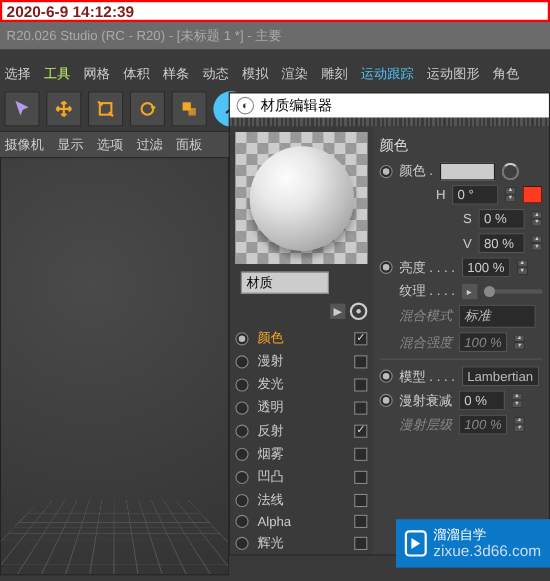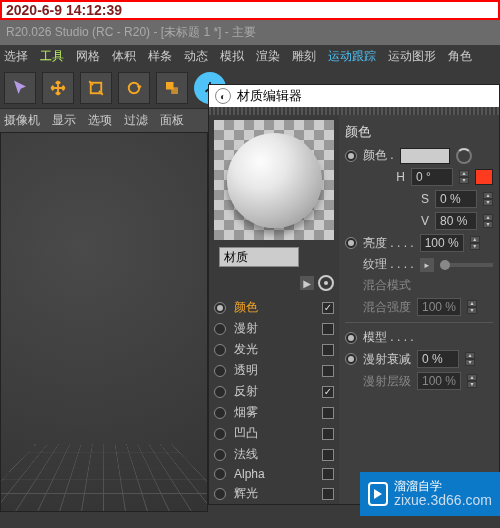--- a/index.html
+++ b/index.html
@@ -3,21 +3,21 @@
 <meta charset="utf-8">
 <style>
   * { margin: 0; padding: 0; box-sizing: border-box; font-family: "Microsoft YaHei", sans-serif; }
   body { width: 500px; height: 528px; background: #3a3a3a; overflow: hidden; position: relative; }
   
   .timestamp-bar { background: #fff; border: 2px solid red; padding: 0 4px; font-size: 14px; font-weight: bold; color: #7f1d1d; }
   
   .titlebar { background: #6b6b6b; color: #aaa; padding: 4px 6px; font-size: 12px; }
   
   .menubar { background: #3a3a3a; padding: 3px 4px; display: flex; gap: 12px; font-size: 12px; color: #ccc; }
-  .menubar span { cursor: pointer; }
+  .menubar span { cursor: pointer; margin-top: 11px; }
   .menubar .highlight-tools { color: #bef264; }
   .menubar .highlight-motion { color: #4fc3f7; }
   
   .toolbar-main { background: #3a3a3a; padding: 4px; display: flex; gap: 6px; align-items: center; }
   .tool-btn { width: 32px; height: 32px; background: #4a4a4a; border: 1px solid #2a2a2a; display: flex; align-items: center; justify-content: center; color: #f5a623; font-size: 18px; }
   .tool-round { border-radius: 50%; width: 32px; height: 32px; background: #4fc3f7; display: flex; align-items: center; justify-content: center; font-size: 18px; color: #fff; }
   
   .secondary-bar { background: #4a4a4a; padding: 3px 4px; display: flex; gap: 12px; font-size: 12px; color: #ccc; border-top: 1px solid #2a2a2a; }
   
   .viewport { width: 208px; height: 380px; background: #3b3b3b; position: relative; border: 1px solid #222; }
@@ -64,21 +64,21 @@
   .swatch { width: 50px; height: 16px; background: #ccc; border: 1px solid #222; }
   .swatch-loading { width: 16px; height: 16px; border: 2px solid #777; border-top-color: #ccc; border-radius: 50%; }
   .num-field { background: #2a2a2a; padding: 1px 4px; min-width: 42px; text-align: left; border: 1px solid #555; }
   .spinner { width: 10px; display: flex; flex-direction: column; }
   .spinner div { height: 7px; background: #555; border: 1px solid #333; font-size: 6px; color: #ccc; text-align: center; line-height: 5px; }
   .color-hue { width: 18px; height: 16px; background: #ff3b1f; border: 1px solid #222; }
   .select-field { background: #2a2a2a; padding: 1px 4px; min-width: 70px; border: 1px solid #555; color: #bbb; }
   .slider-track { flex: 1; height: 4px; background: #555; position: relative; }
   .slider-thumb { position: absolute; left: 0; top: -3px; width: 10px; height: 10px; background: #888; border-radius: 50%; }
   .arrow-btn { width: 14px; height: 14px; background: #555; color: #ccc; font-size: 9px; display: flex; align-items: center; justify-content: center; }
-  .dim { color: #888; }
+  .dim { color: #888; font-style: italic; }
   
   .watermark { position: absolute; right: 0; bottom: 12px; width: 140px; height: 44px; background: #0b78c8; color: #fff; display: flex; align-items: center; gap: 6px; padding: 4px 8px; font-size: 12px; }
   .watermark .play { width: 24px; height: 24px; border: 2px solid #fff; border-radius: 4px; display: flex; align-items: center; justify-content: center; }
   .watermark .tri { width: 0; height: 0; border-left: 8px solid #fff; border-top: 5px solid transparent; border-bottom: 5px solid transparent; }
   .watermark .txt { display: flex; flex-direction: column; line-height: 1.1; justify-content: flex-end; }
   .watermark .sub { font-size: 14px; color: #cde; }
 </style>
 </head>
 <body>
 
@@ -279,34 +279,36 @@
         <span style="width:12px"></span>
         <span>纹理 . . . .</span>
         <div class="arrow-btn">▸</div>
         <div class="slider-track">
             <div class="slider-thumb"></div>
           </div>
       </div>
       <div class="prop-row dim">
         <span style="width:12px"></span>
         <span>混合模式</span>
+        <div class="select-field">标准</div>
       </div>
       <div class="prop-row dim">
         <span style="width:12px"></span>
         <span>混合强度</span>
         <div class="num-field">100 %</div>
         <div class="spinner">
             <div>▴</div>
             <div>▾</div>
           </div>
       </div>
       <div style="height:1px;background:#555;margin:6px 0"></div>
       <div class="prop-row">
         <div class="radio on"></div>
         <span>模型 . . . .</span>
+        <div class="select-field">Lambertian</div>
       </div>
       <div class="prop-row">
         <div class="radio on"></div>
         <span>漫射衰减</span>
         <div class="num-field">0 %</div>
         <div class="spinner">
             <div>▴</div>
             <div>▾</div>
           </div>
       </div>

